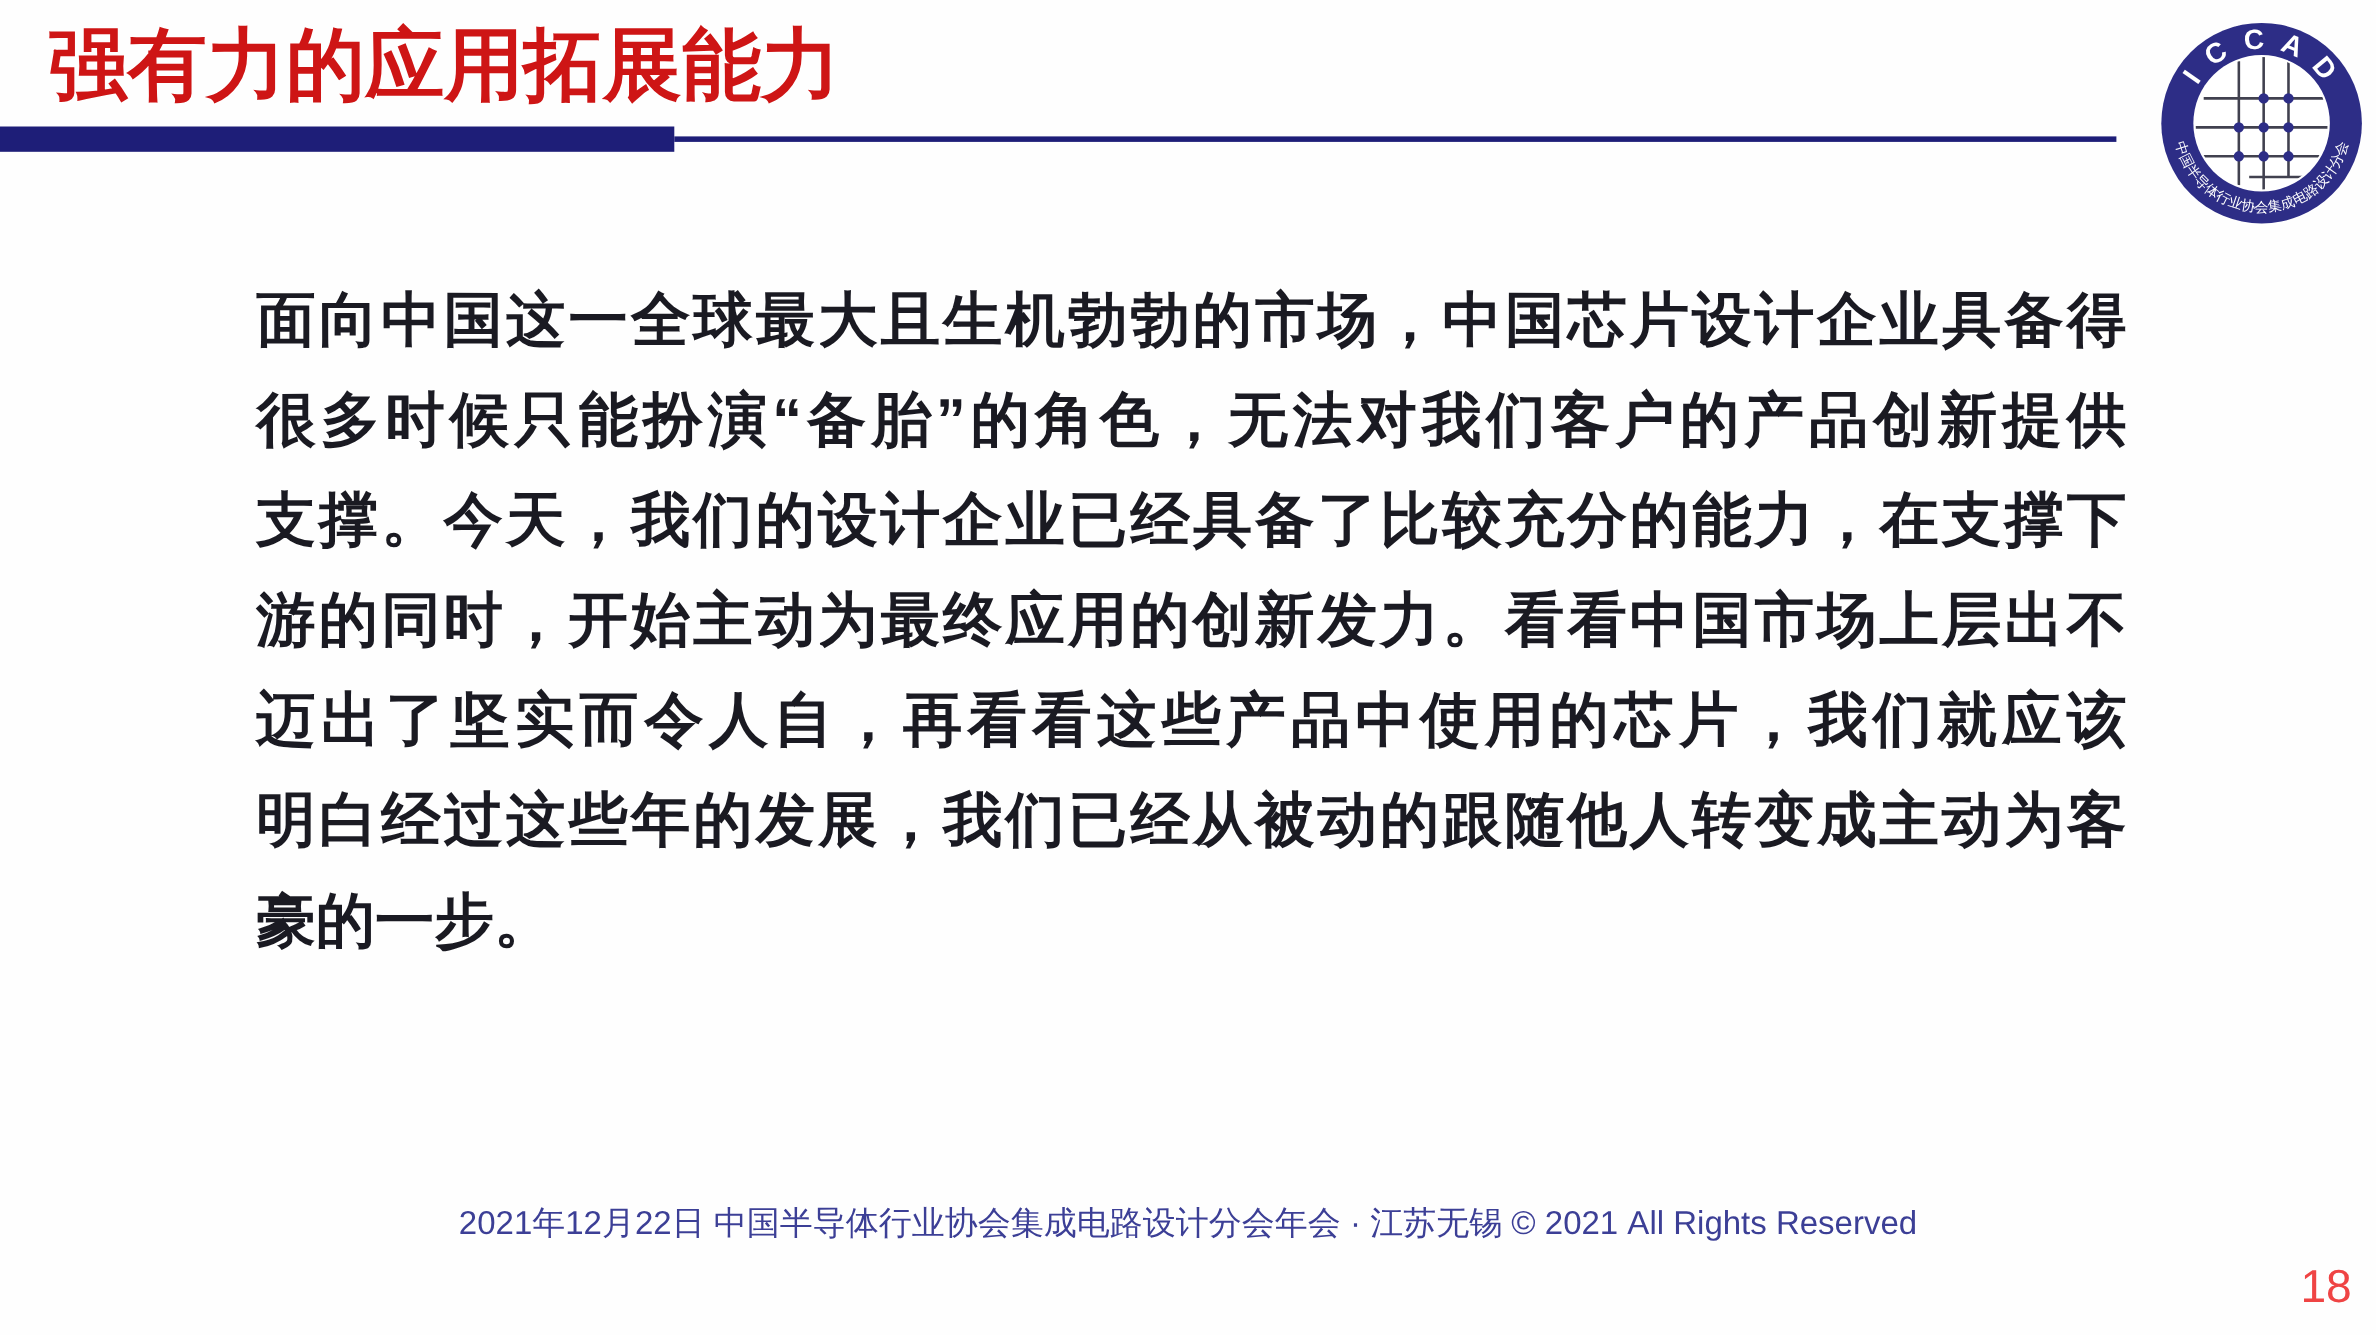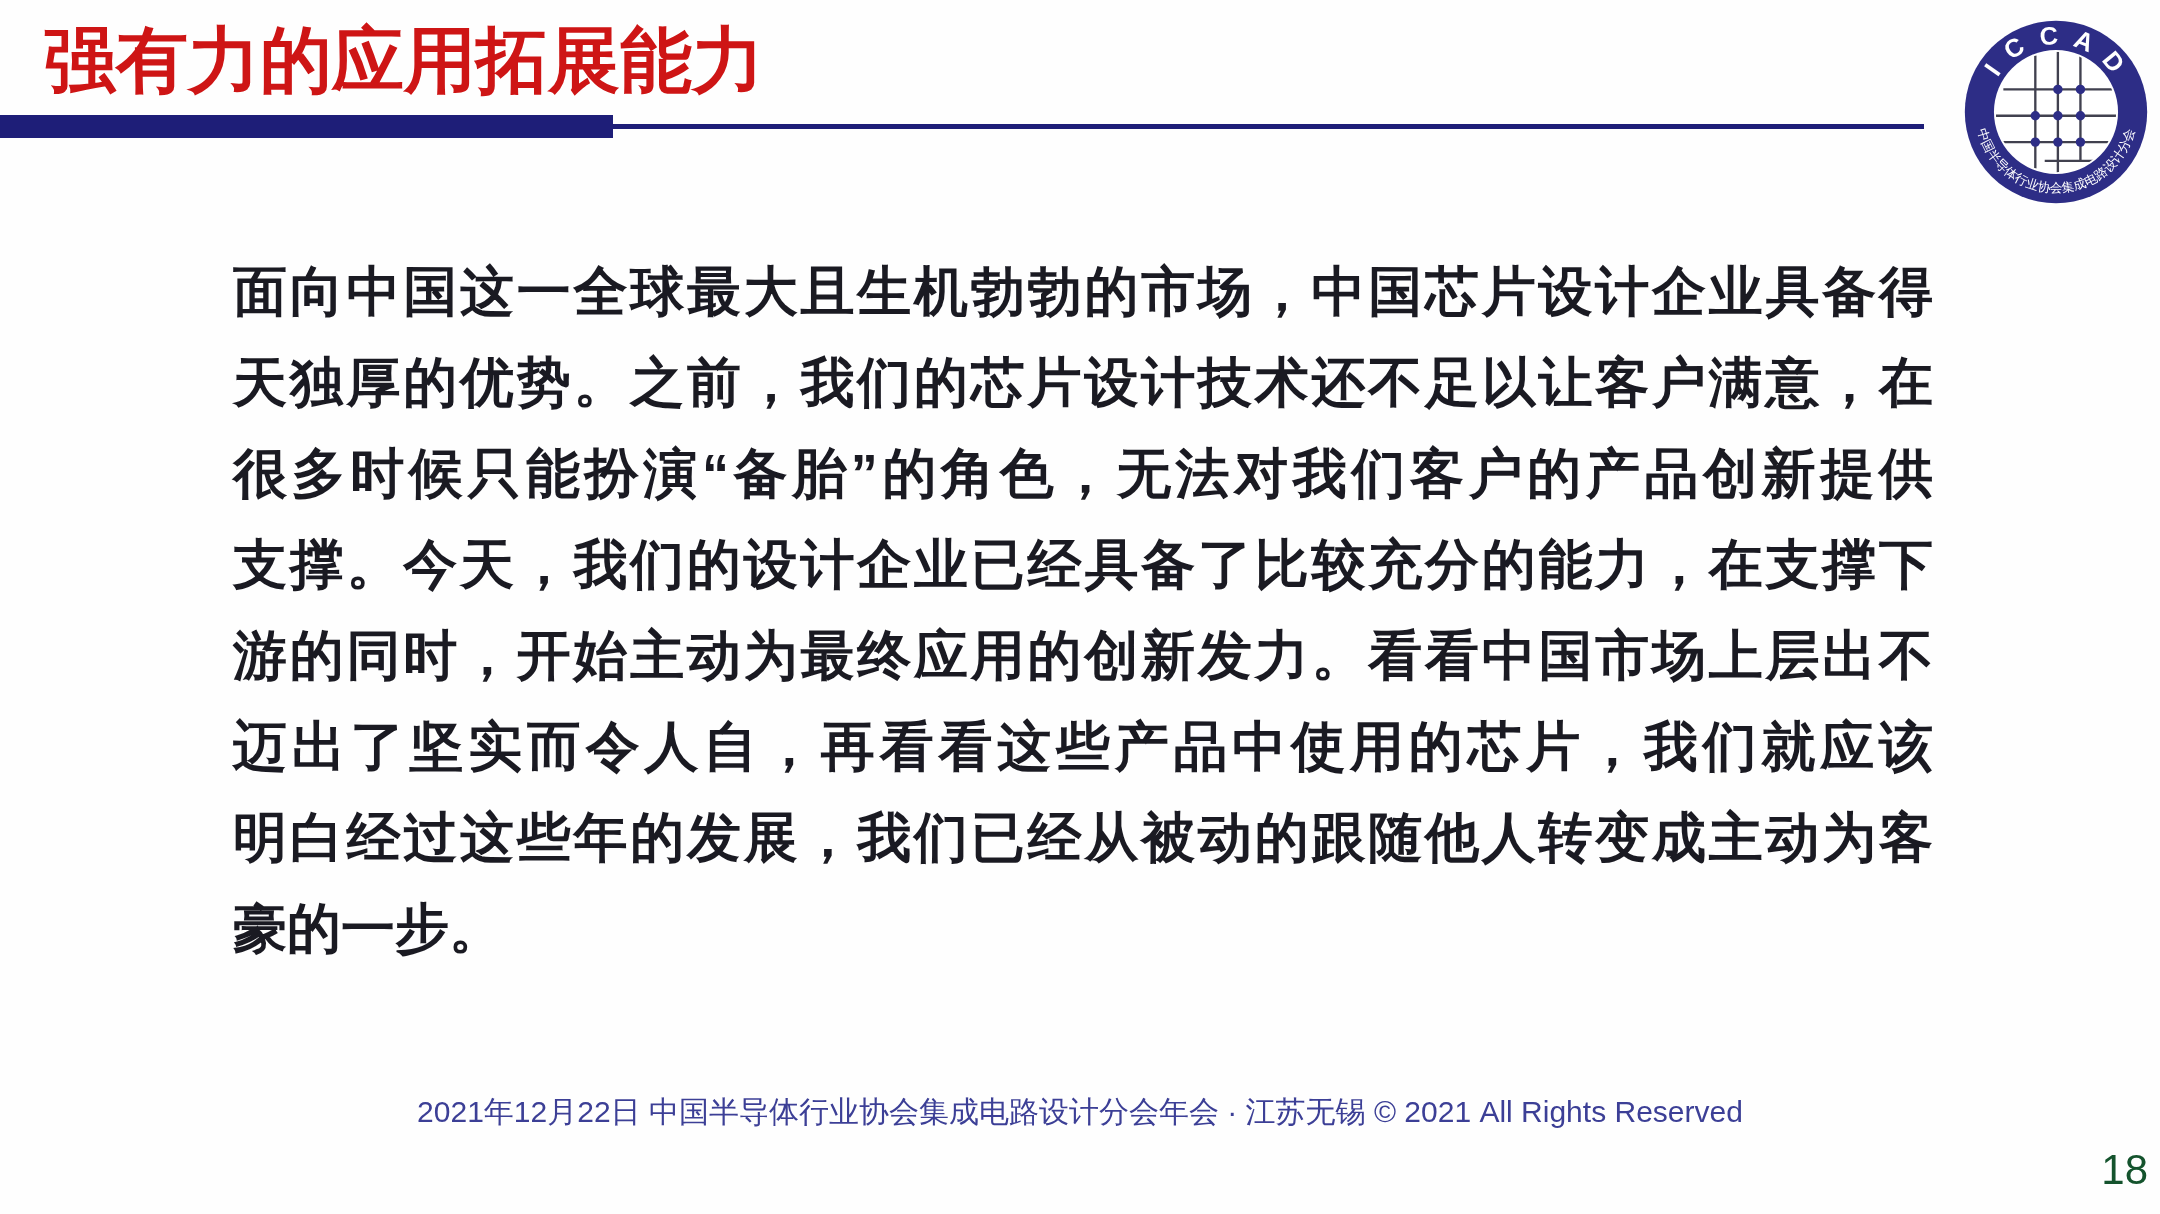--- a/index.html
+++ b/index.html
@@ -72,24 +72,24 @@
     left: 0;
     top: 1092px;
     width: 2160px;
     text-align: center;
     font-size: 30px;
     color: #3c3f96;
     font-weight: 500;
   }
   .page-number {
     position: absolute;
-    right: 12px;
+    right: 22px;
     top: 1146px;
     font-size: 42px;
-    color: #14532d;
+    color: #ef4444;
     font-weight: 500;
   }
 </style>
 </head>
 <body>
 
 <div class="slide">
 
   <div class="slide-title">强有力的应用拓展能力</div>
 
@@ -130,21 +130,20 @@
         <textPath href="#arcTop" startOffset="50%" text-anchor="middle">I C C A D</textPath>
       </text>
       <text font-size="13.5" fill="#ffffff" font-family="'Liberation Sans', sans-serif">
         <textPath href="#arcBottom" startOffset="50%" text-anchor="middle">中国半导体行业协会集成电路设计分会</textPath>
       </text>
     </svg>
   </div>
 
   <div class="body-text">
     <div class="body-line">面向中国这一全球最大且生机勃勃的市场，中国芯片设计企业具备得</div>
-    <div class="body-line">天独厚的优势。之前，我们的芯片设计技术还不足以让客户满意，在</div>
     <div class="body-line">很多时候只能扮演“备胎”的角色，无法对我们客户的产品创新提供</div>
     <div class="body-line">支撑。今天，我们的设计企业已经具备了比较充分的能力，在支撑下</div>
     <div class="body-line">游的同时，开始主动为最终应用的创新发力。看看中国市场上层出不</div>
     <div class="body-line">迈出了坚实而令人自，再看看这些产品中使用的芯片，我们就应该</div>
     <div class="body-line">明白经过这些年的发展，我们已经从被动的跟随他人转变成主动为客</div>
     <div class="body-line last">豪的一步。</div>
   </div>
 
   <div class="footer">2021年12月22日 中国半导体行业协会集成电路设计分会年会 · 江苏无锡 © 2021 All Rights Reserved</div>
 

